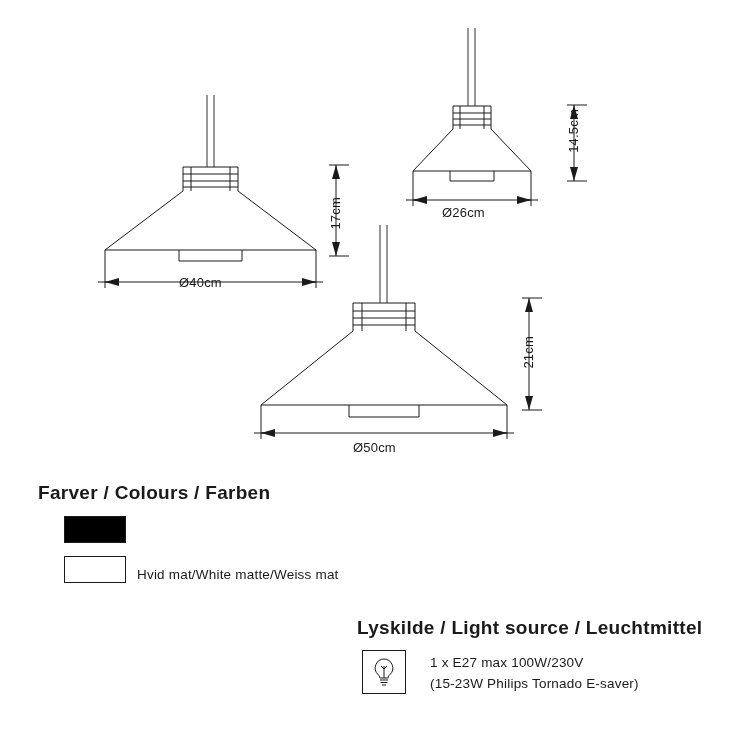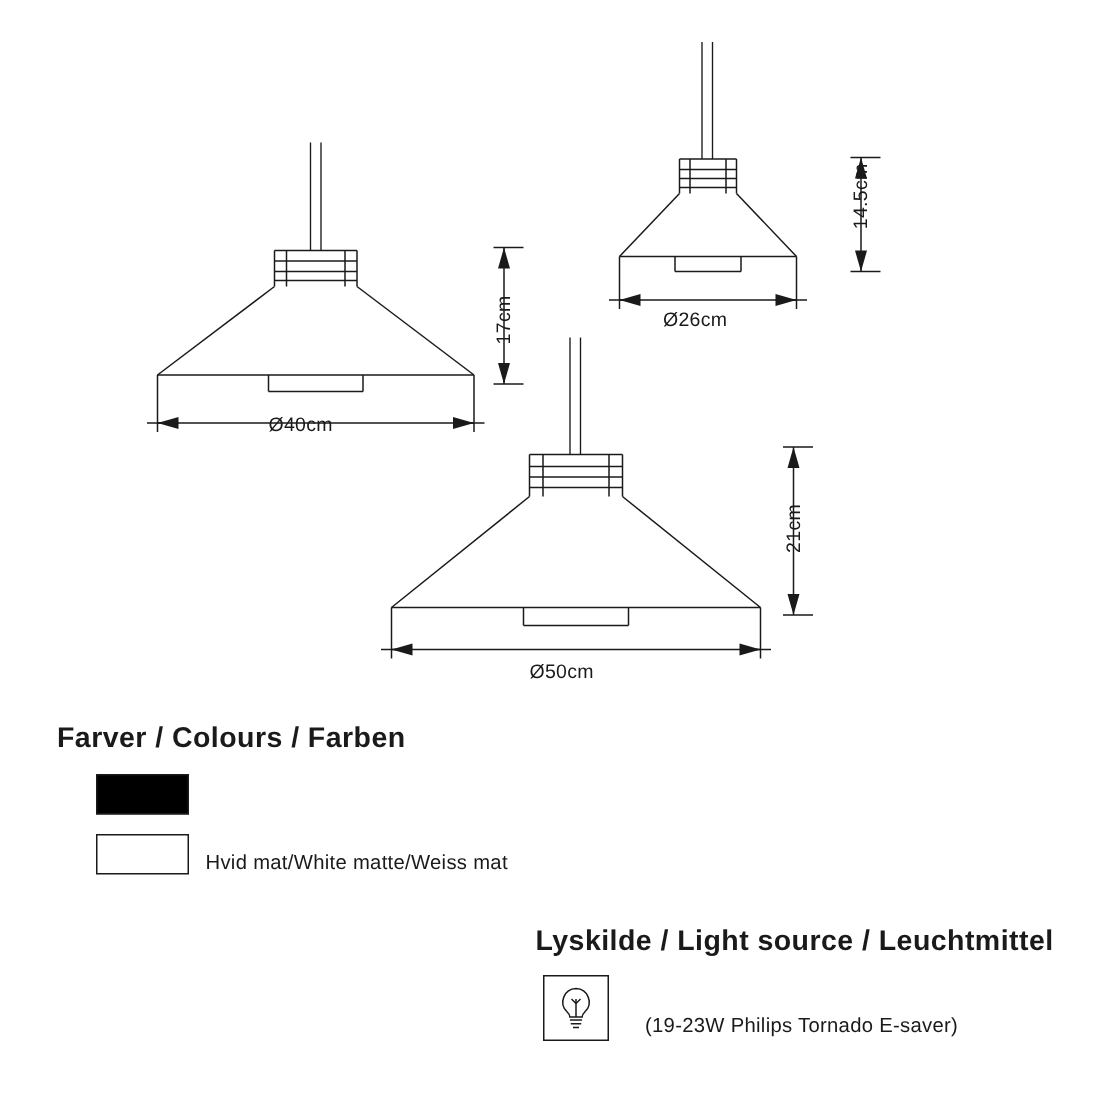--- a/index.html
+++ b/index.html
@@ -218,15 +218,16 @@
       <path class="ln" d="M21 8 a9 9 0 0 1 6 15.5 c-1.3 1.2 -1.8 2.2 -1.9 3.5 h-8.2 c-0.1 -1.3 -0.6 -2.3 -1.9 -3.5 A9 9 0 0 1 21 8 z"></path>
       <line class="ln" x1="17" y1="29" x2="25" y2="29"></line>
       <line class="ln" x1="17.5" y1="31.5" x2="24.5" y2="31.5"></line>
       <line class="ln" x1="19" y1="34" x2="23" y2="34"></line>
       <line class="ln" x1="21" y1="15" x2="21" y2="27"></line>
       <line class="ln" x1="21" y1="18" x2="18" y2="15"></line>
       <line class="ln" x1="21" y1="18" x2="24" y2="15"></line>
     </svg>
   </div>
 
-  <div class="source-line" style="left:430px; top:676px;">(19-23W Philips Tornado E-saver)</div>
+  <div class="source-line" style="left:430px; top:655px;">1 x E27 max 100W/230V</div>
+  <div class="source-line" style="left:430px; top:676px;">(15-23W Philips Tornado E-saver)</div>
 
 </div>
 
 </body></html>

